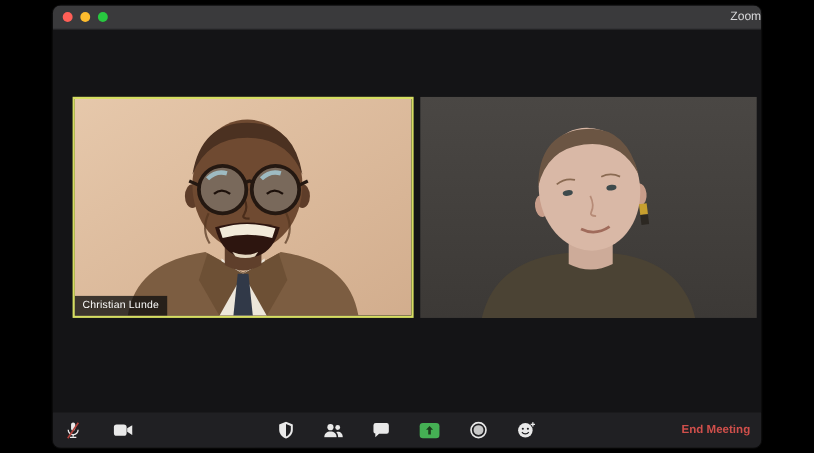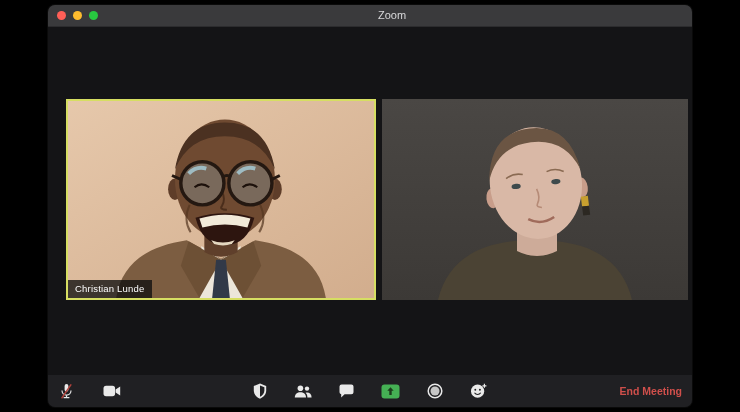--- a/index.html
+++ b/index.html
@@ -21,35 +21,35 @@
     display: flex; flex-direction: column;
     box-shadow: 0 0 0 1px #0a0a0a;
   }
 
   
   .titlebar {
     flex: 0 0 21px;
     background: #3a3a3c;
     border-bottom: 1px solid #2c2c2e;
     position: relative;
-    display: flex; align-items: center; justify-content: center; padding-left: 44px;
+    display: flex; align-items: center; justify-content: flex-end; padding-left: 44px;
   }
   .traffic { position: absolute; left: 9px; top: 0; height: 100%;
     display: flex; align-items: center; gap: 7px; }
   .light { width: 9px; height: 9px; border-radius: 50%; }
   .light.close { background: #ff5f57; }
   .light.min   { background: #febc2e; }
   .light.max   { background: #28c840; }
   .title-text { color: #d8d8da; font-size: 11px; line-height: 21px; }
 
   
   .content { flex: 1 1 auto; position: relative; background: #141416; }
 
   .video-row {
-    position: absolute; top: 72px; left: 2px; right: 4px;
+    position: absolute; top: 61px; left: 2px; right: 4px;
     height: 201px;
     display: flex; gap: 6px; padding-left: 16px;
   }
   .tile {
     flex: 1 1 0;
     position: relative;
     overflow: hidden;
     background: #222;
     box-sizing: border-box;
   }

